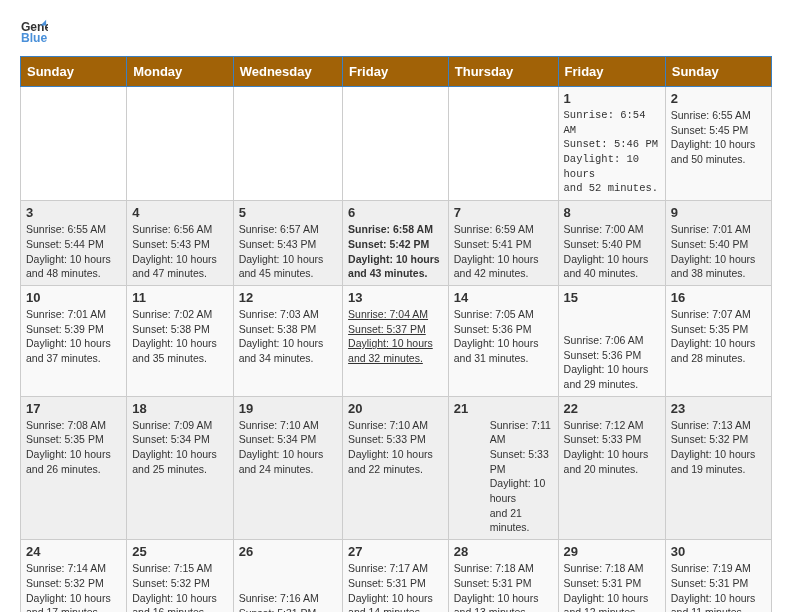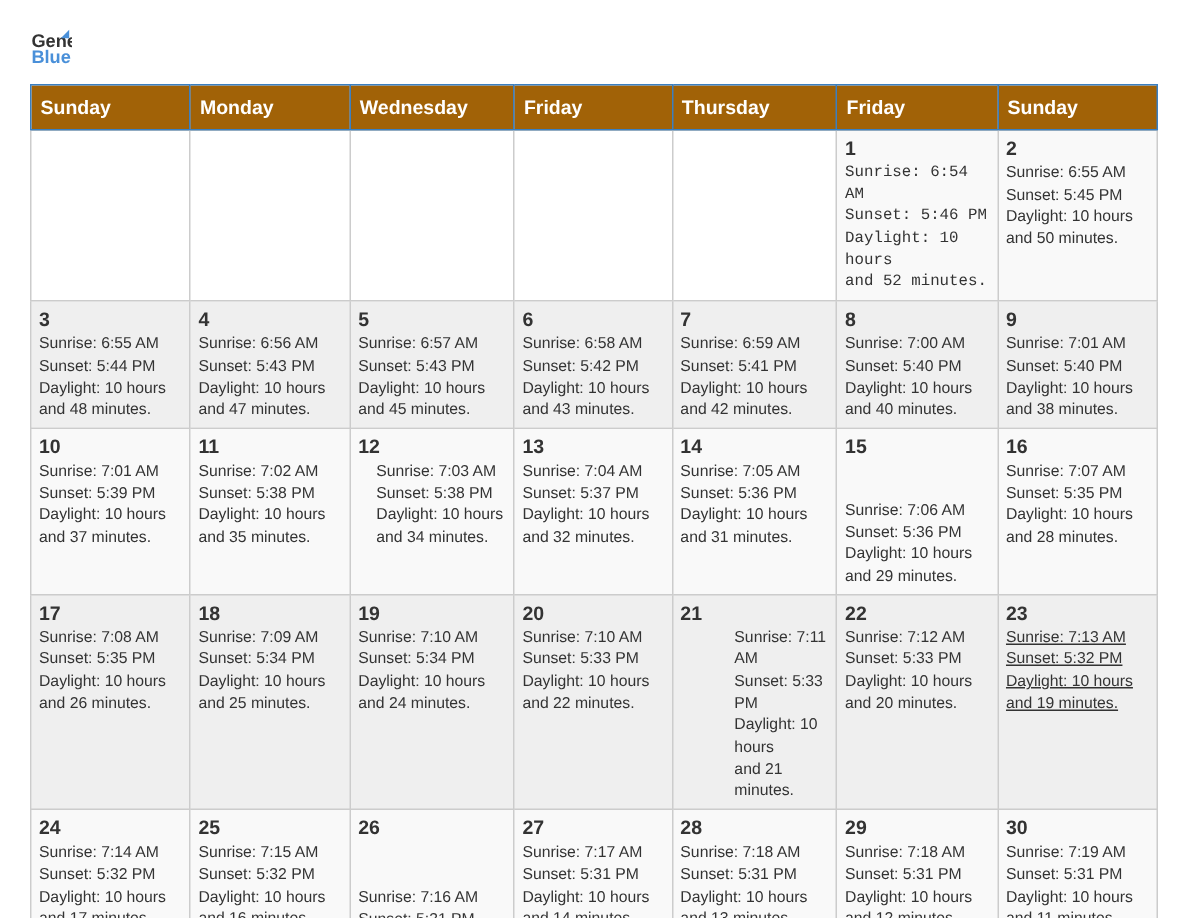--- a/index.html
+++ b/index.html
@@ -158,21 +158,21 @@
           </td>
           <td>
             <span class="day-num">5</span>
             <div class="day-info" style="white-space: pre-line;">Sunrise: 6:57 AM
 Sunset: 5:43 PM
 Daylight: 10 hours
 and 45 minutes.</div>
           </td>
           <td>
             <span class="day-num">6</span>
-            <div class="day-info" style="white-space: pre-line;">Sunrise: 6:58 AM
+            <div class="day-info" style="white-space: pre-line; font-weight: bold;">Sunrise: 6:58 AM
 Sunset: 5:42 PM
 Daylight: 10 hours
 and 43 minutes.</div>
           </td>
           <td>
             <span class="day-num">7</span>
             <div class="day-info" style="white-space: pre-line;">Sunrise: 6:59 AM
 Sunset: 5:41 PM
 Daylight: 10 hours
 and 42 minutes.</div>
@@ -202,28 +202,28 @@
           </td>
           <td>
             <span class="day-num">11</span>
             <div class="day-info" style="white-space: pre-line;">Sunrise: 7:02 AM
 Sunset: 5:38 PM
 Daylight: 10 hours
 and 35 minutes.</div>
           </td>
           <td>
             <span class="day-num">12</span>
-            <div class="day-info" style="white-space: pre-line; margin-left: 12px;">Sunrise: 7:03 AM
+            <div class="day-info" style="white-space: pre-line;">Sunrise: 7:03 AM
 Sunset: 5:38 PM
 Daylight: 10 hours
 and 34 minutes.</div>
           </td>
           <td>
             <span class="day-num">13</span>
-            <div class="day-info" style="white-space: pre-line;">Sunrise: 7:04 AM
+            <div class="day-info" style="white-space: pre-line; text-decoration: underline;">Sunrise: 7:04 AM
 Sunset: 5:37 PM
 Daylight: 10 hours
 and 32 minutes.</div>
           </td>
           <td>
             <span class="day-num">14</span>
             <div class="day-info" style="white-space: pre-line;">Sunrise: 7:05 AM
 Sunset: 5:36 PM
 Daylight: 10 hours
 and 31 minutes.</div>
@@ -281,21 +281,21 @@
           </td>
           <td>
             <span class="day-num">22</span>
             <div class="day-info" style="white-space: pre-line;">Sunrise: 7:12 AM
 Sunset: 5:33 PM
 Daylight: 10 hours
 and 20 minutes.</div>
           </td>
           <td>
             <span class="day-num">23</span>
-            <div class="day-info" style="white-space: pre-line; text-decoration: underline;">Sunrise: 7:13 AM
+            <div class="day-info" style="white-space: pre-line;">Sunrise: 7:13 AM
 Sunset: 5:32 PM
 Daylight: 10 hours
 and 19 minutes.</div>
           </td>
         </tr>
         <tr>
           <td>
             <span class="day-num">24</span>
             <div class="day-info" style="white-space: pre-line;">Sunrise: 7:14 AM
 Sunset: 5:32 PM

